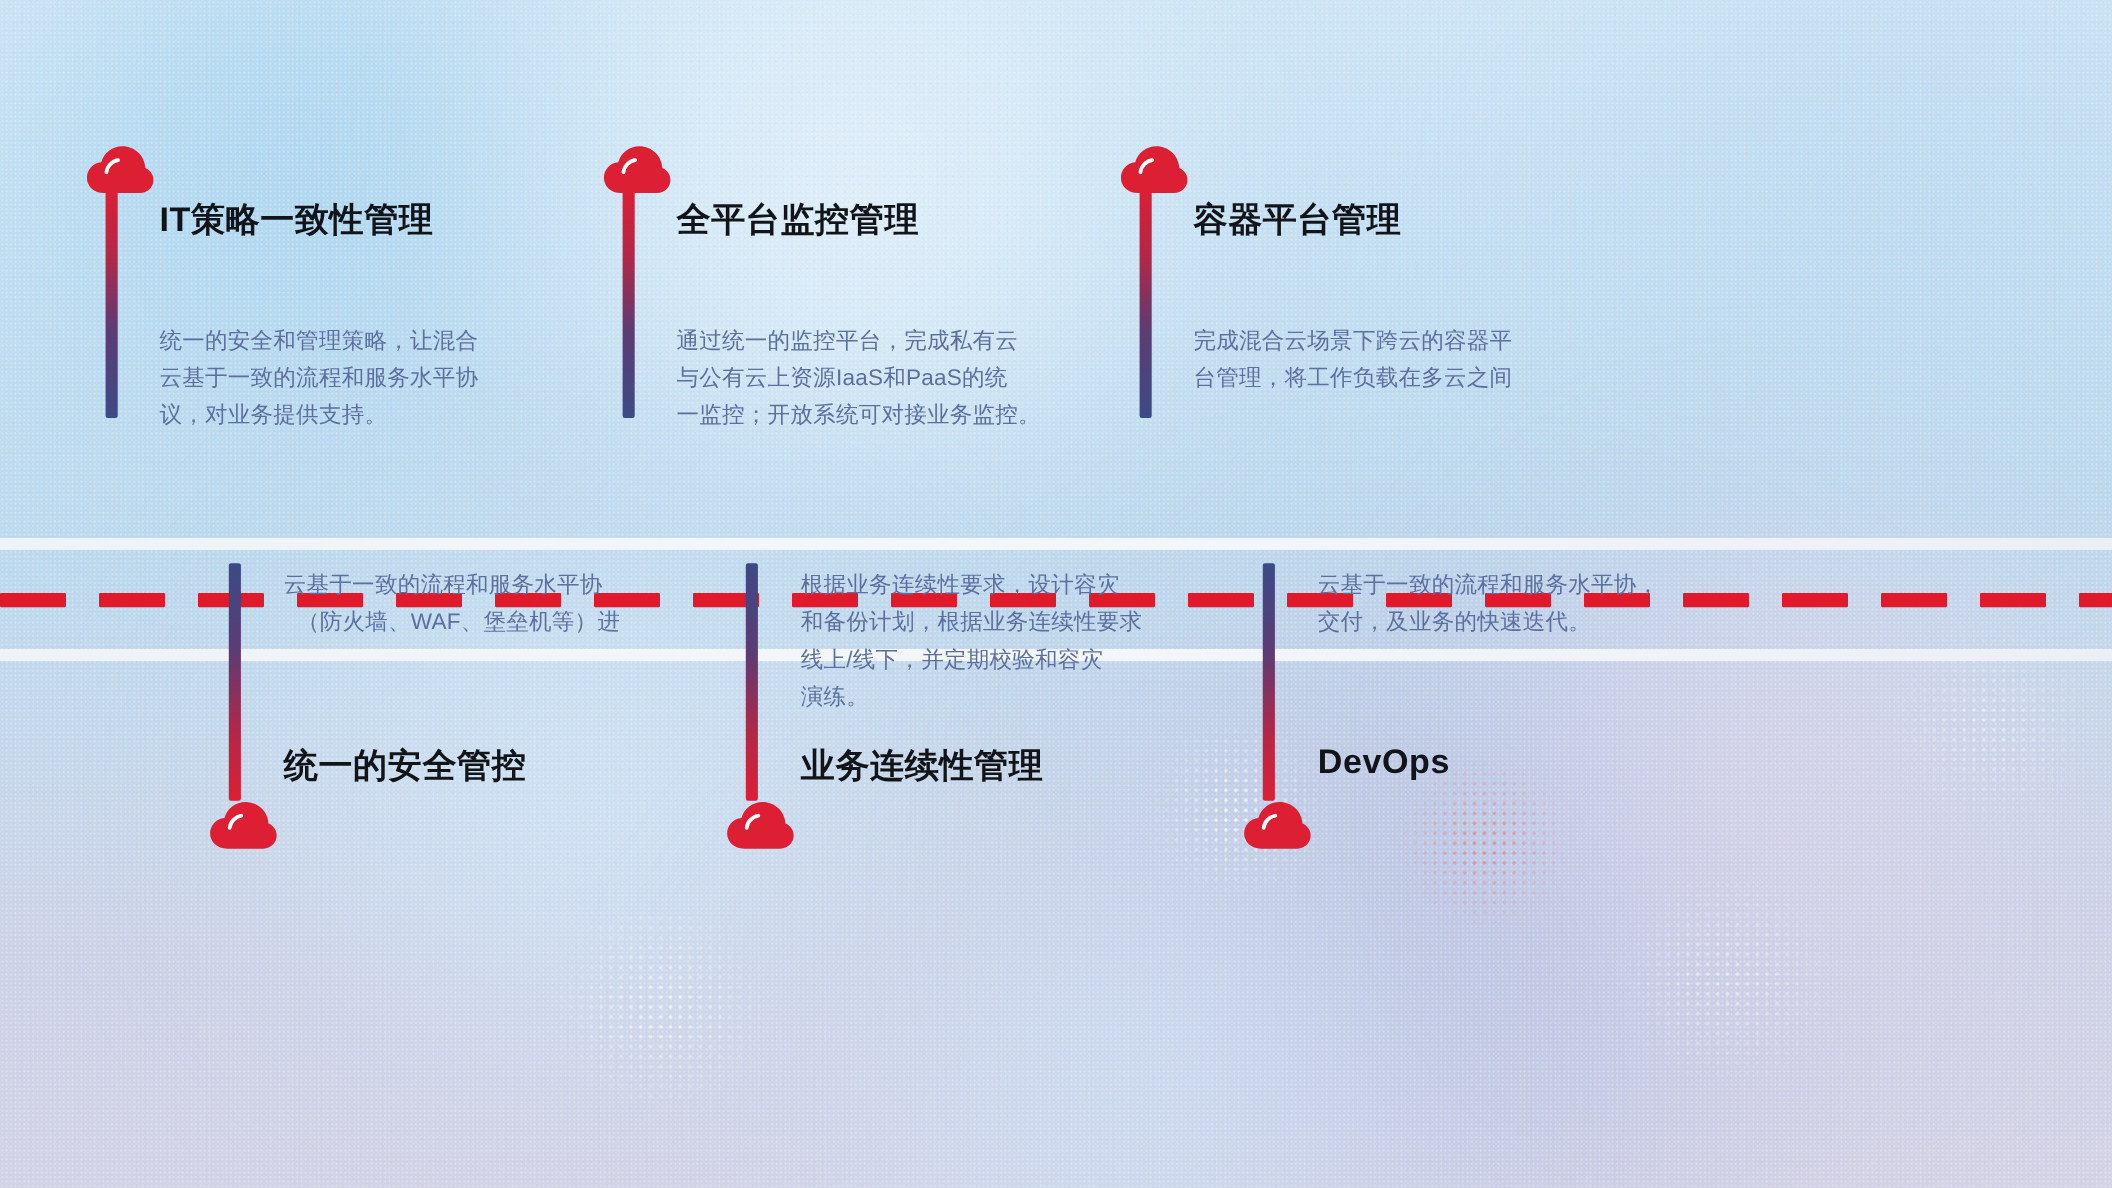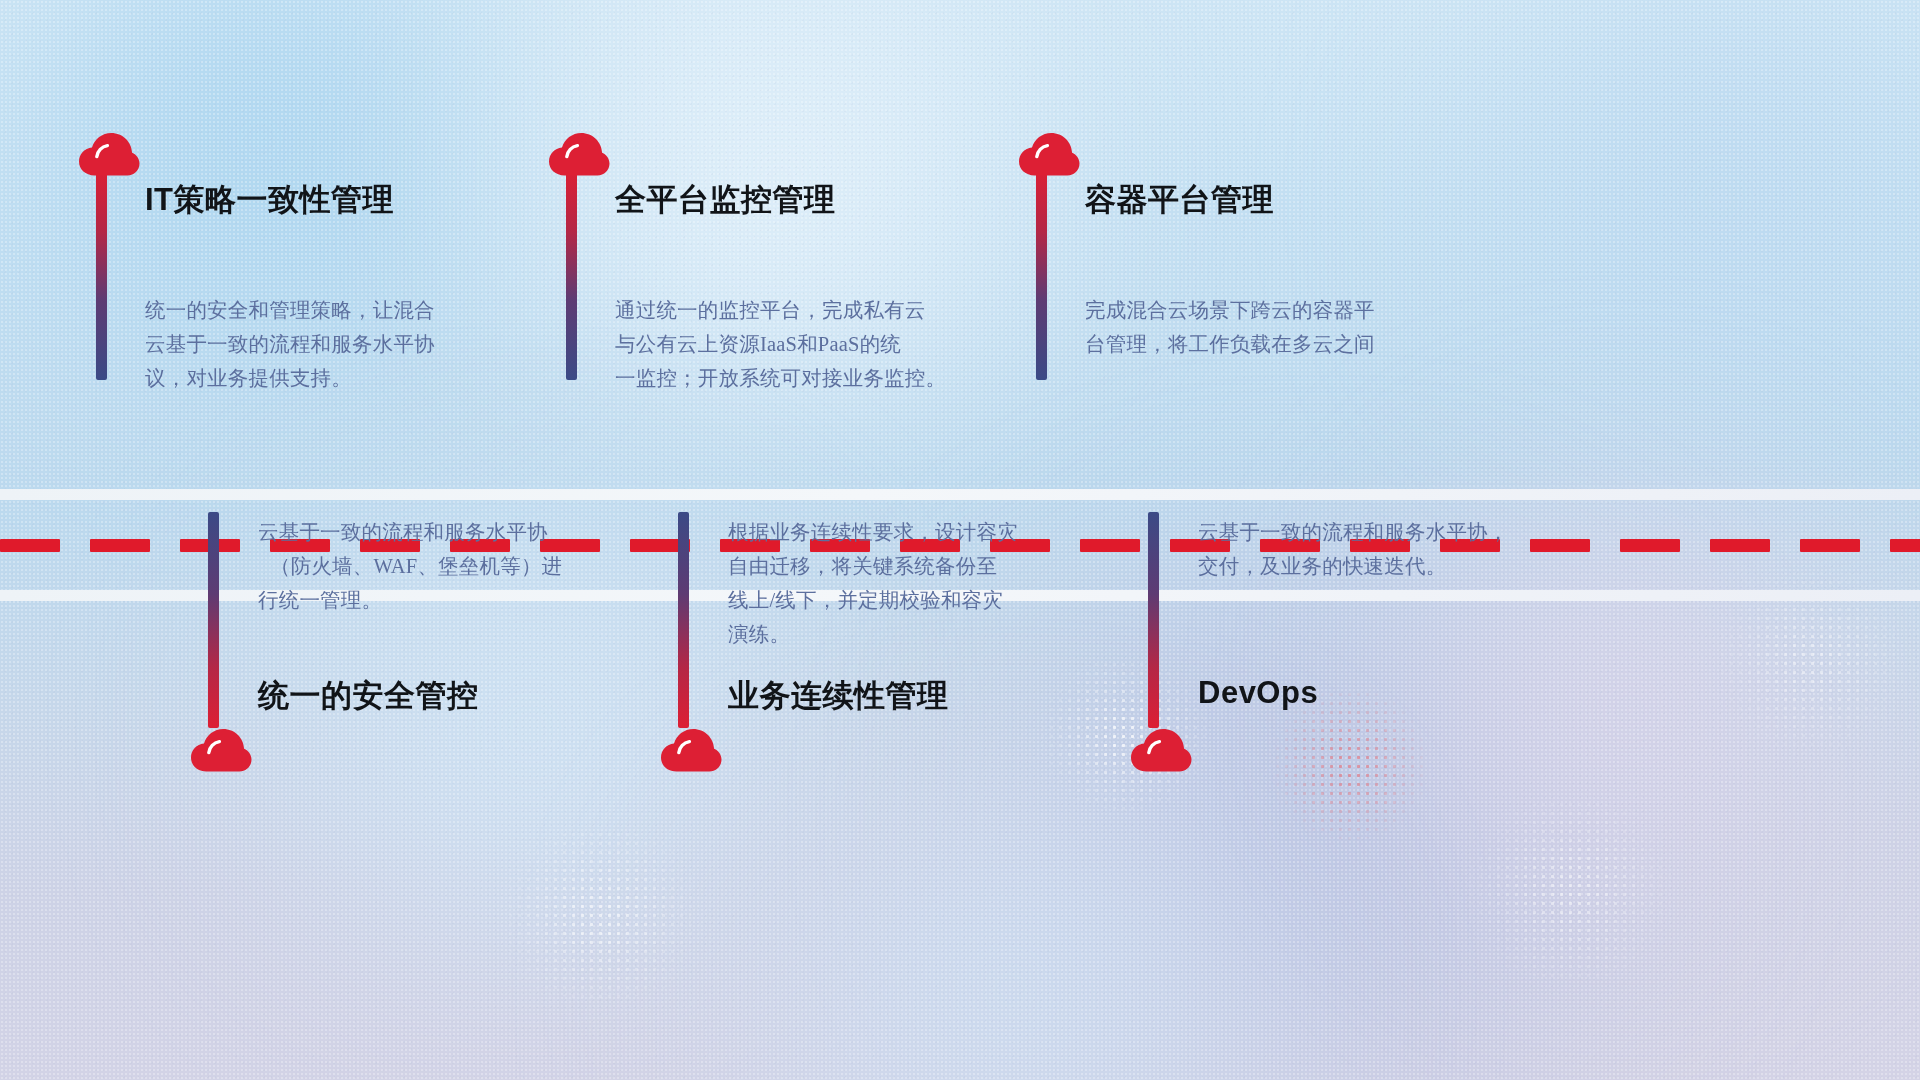--- a/index.html
+++ b/index.html
@@ -83,21 +83,20 @@
 
   .title{
     position:absolute;
     font-size:31px; font-weight:bold; color:#111418;
     letter-spacing:.5px; white-space:nowrap;
   }
   .body{
     position:absolute;
     font-size:20.5px; line-height:34px; color:#5c6f9e;
     letter-spacing:.2px;
-    font-family:Liberation Serif, serif;
   }
   .body .ln{ display:block; white-space:nowrap; }
   .body .ln.ind{ text-indent:12px; }
 </style>
 </head>
 <body>
 
 <div id="bg">
   <div class="bg-base"></div>
   <div class="bg-blob blob-a"></div>
@@ -194,35 +193,34 @@
       <div class="cloud-pin" style="left: 190px; top: 728px;">
         <svg viewBox="0 0 62 44" xmlns="http://www.w3.org/2000/svg">
           <path fill="#dd1f34" d="M16.5 43.5C7.6 43.5 1 37.6 1 29.6 1 22.2 6.6 16.3 14 15.6 16.4 7.1 24.2 1 33.3 1c11.2 0 20.3 8.7 20.8 19.7 4.4 1.8 7.4 6 7.4 10.9 0 6.6-5.4 11.9-12.1 11.9z"></path>
           <path fill="none" stroke="#ffffff" stroke-width="3.4" stroke-linecap="round" d="M18.8 24.6c.6-5.6 5-10.1 10.6-11"></path>
         </svg>
       </div>
       <div class="title" style="left: 258px; top: 675px;">统一的安全管控</div>
       <div class="body" style="left: 258px; top: 515px;">
         <span class="ln">云基于一致的流程和服务水平协</span>
         <span class="ln ind">（防火墙、WAF、堡垒机等）进</span>
-        <span class="ln">行统一管理。</span>
       </div>
     </div>
     <div class="col">
       <div class="stem bottom" style="left: 678px; top: 512px; height: 216px;"></div>
       <div class="cloud-pin" style="left: 660px; top: 728px;">
         <svg viewBox="0 0 62 44" xmlns="http://www.w3.org/2000/svg">
           <path fill="#dd1f34" d="M16.5 43.5C7.6 43.5 1 37.6 1 29.6 1 22.2 6.6 16.3 14 15.6 16.4 7.1 24.2 1 33.3 1c11.2 0 20.3 8.7 20.8 19.7 4.4 1.8 7.4 6 7.4 10.9 0 6.6-5.4 11.9-12.1 11.9z"></path>
           <path fill="none" stroke="#ffffff" stroke-width="3.4" stroke-linecap="round" d="M18.8 24.6c.6-5.6 5-10.1 10.6-11"></path>
         </svg>
       </div>
       <div class="title" style="left: 728px; top: 675px;">业务连续性管理</div>
       <div class="body" style="left: 728px; top: 515px;">
         <span class="ln">根据业务连续性要求，设计容灾</span>
-        <span class="ln">自由迁移，将关键系统备份至</span>
+        <span class="ln">和备份计划，根据业务连续性要求</span>
         <span class="ln">线上/线下，并定期校验和容灾</span>
         <span class="ln">演练。</span>
       </div>
     </div>
     <div class="col">
       <div class="stem bottom" style="left: 1148px; top: 512px; height: 216px;"></div>
       <div class="cloud-pin" style="left: 1130px; top: 728px;">
         <svg viewBox="0 0 62 44" xmlns="http://www.w3.org/2000/svg">
           <path fill="#dd1f34" d="M16.5 43.5C7.6 43.5 1 37.6 1 29.6 1 22.2 6.6 16.3 14 15.6 16.4 7.1 24.2 1 33.3 1c11.2 0 20.3 8.7 20.8 19.7 4.4 1.8 7.4 6 7.4 10.9 0 6.6-5.4 11.9-12.1 11.9z"></path>
           <path fill="none" stroke="#ffffff" stroke-width="3.4" stroke-linecap="round" d="M18.8 24.6c.6-5.6 5-10.1 10.6-11"></path>

